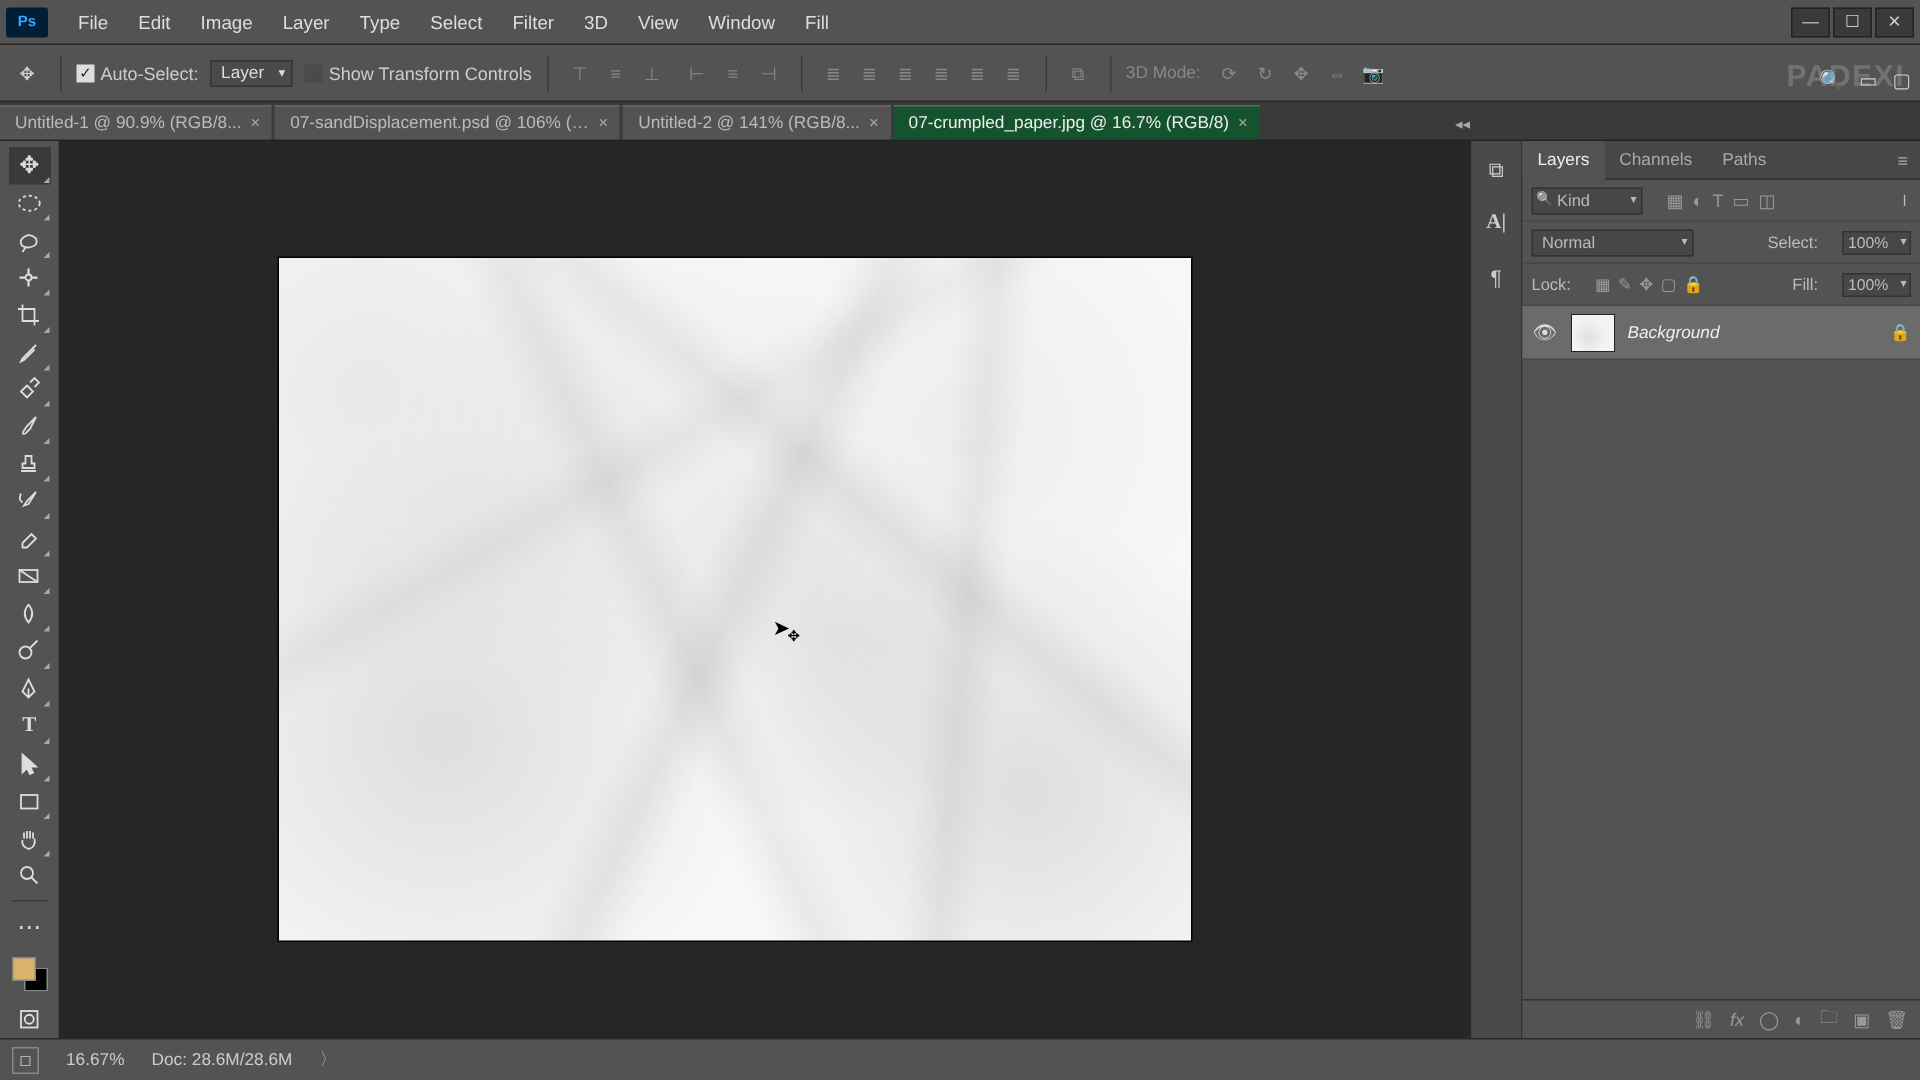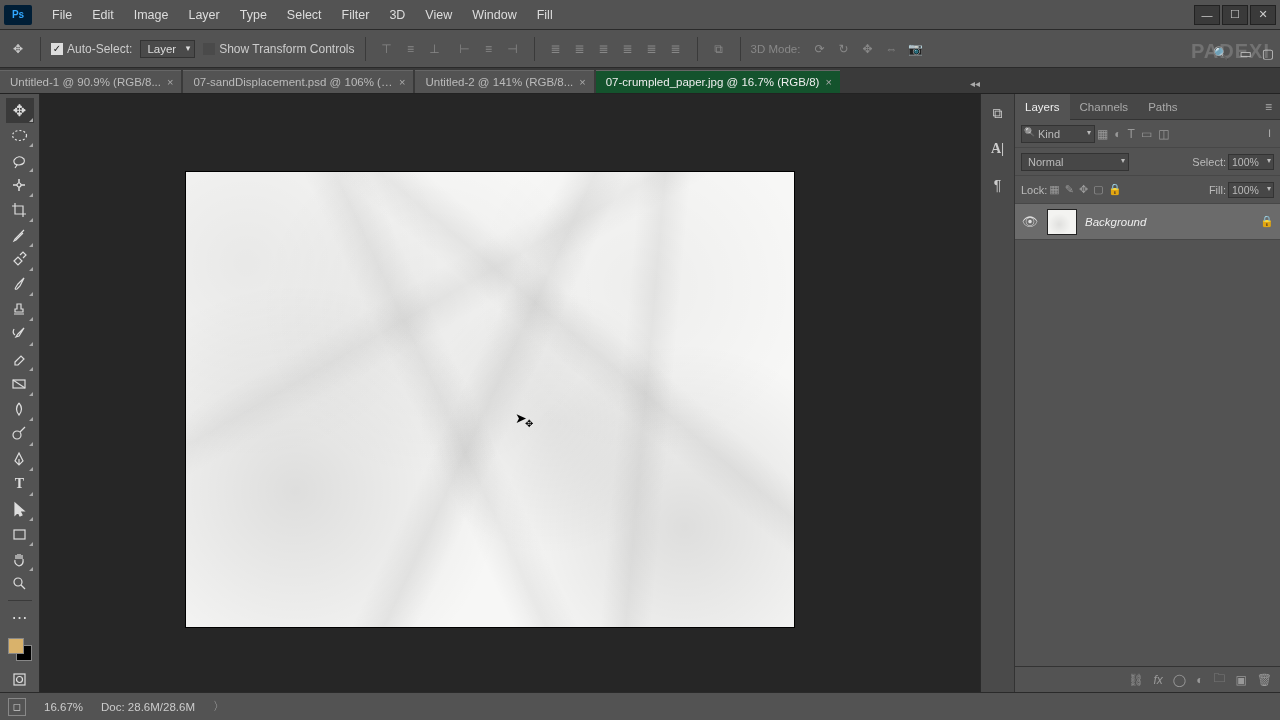--- a/index.html
+++ b/index.html
@@ -73,21 +73,21 @@
 
   
   .rightdock { width:300px; display:flex; background:#535353; border-left:1px solid #2a2a2a; }
   .dock-collapsed { width:34px; background:#4a4a4a; display:flex; flex-direction:column; align-items:center; padding-top:8px; gap:14px; border-right:1px solid #333; }
   .dock-collapsed .ci { width:22px; height:22px; color:#ccc; display:flex; align-items:center; justify-content:center; font-size:14px; }
   .layers-panel { flex:1; background:#535353; display:flex; flex-direction:column; }
   .panel-tabs { height:26px; display:flex; align-items:center; background:#474747; border-bottom:1px solid #333; }
   .ptab { padding:0 10px; font-size:11.5px; color:#aaa; line-height:26px; }
   .ptab.active { background:#535353; color:#eee; }
   .ptab-menu { margin-left:auto; padding:0 8px; color:#aaa; font-size:12px; }
-  .panel-row { height:28px; display:flex; align-items:center; padding:0 6px; gap:2px; font-size:11px; color:#bbb; border-bottom:1px solid #474747; }
+  .panel-row { height:28px; display:flex; align-items:center; padding:0 6px; gap:16px; font-size:11px; color:#bbb; border-bottom:1px solid #474747; }
   .kind-select { background:#474747; border:1px solid #333; padding:2px 14px 2px 16px; font-size:11px; color:#bbb; position:relative; flex:0 0 74px; }
   .kind-select::before { content:"🔍"; position:absolute; left:2px; top:1px; font-size:9px; filter:grayscale(1);}
   .kind-select::after { content:"▾"; position:absolute; right:3px; top:2px; font-size:8px; }
   .filter-icons { display:flex; gap:6px; color:#999; }
   .filter-icons span { font-size:12px; }
   .blend-select { background:#474747; border:1px solid #333; padding:2px 2px 2px 6px; font-size:11px; color:#bbb; position:relative; flex:0 0 108px; }
   .blend-select::after { content:"▾"; position:absolute; right:3px; top:2px; font-size:8px; }
   .pct-field { background:#474747; border:1px solid #333; width:46px; font-size:10.5px; color:#bbb; padding:1px 3px; position:relative; }
   .pct-field::after { content:"▾"; position:absolute; right:2px; top:1px; font-size:8px; }
   .lock-icons { display:flex; gap:5px; color:#999; font-size:11px; }

